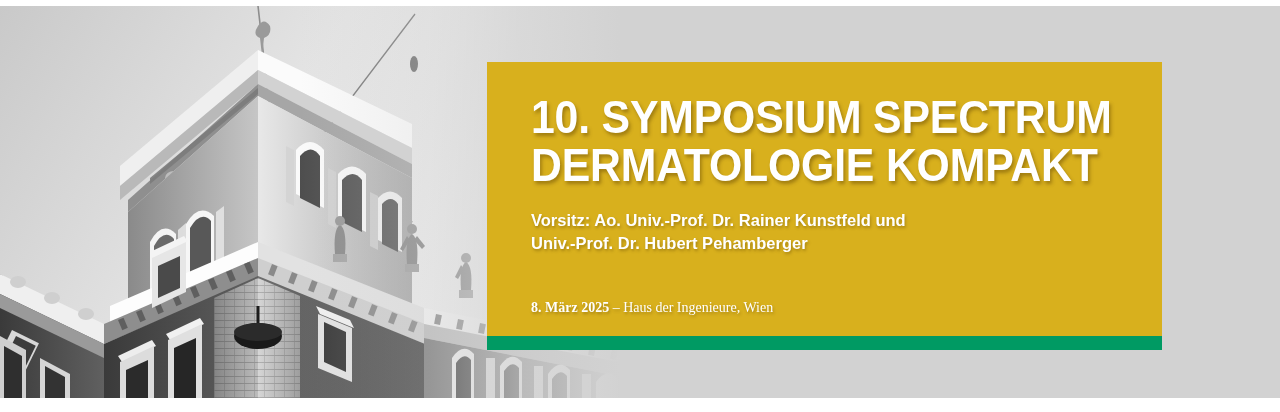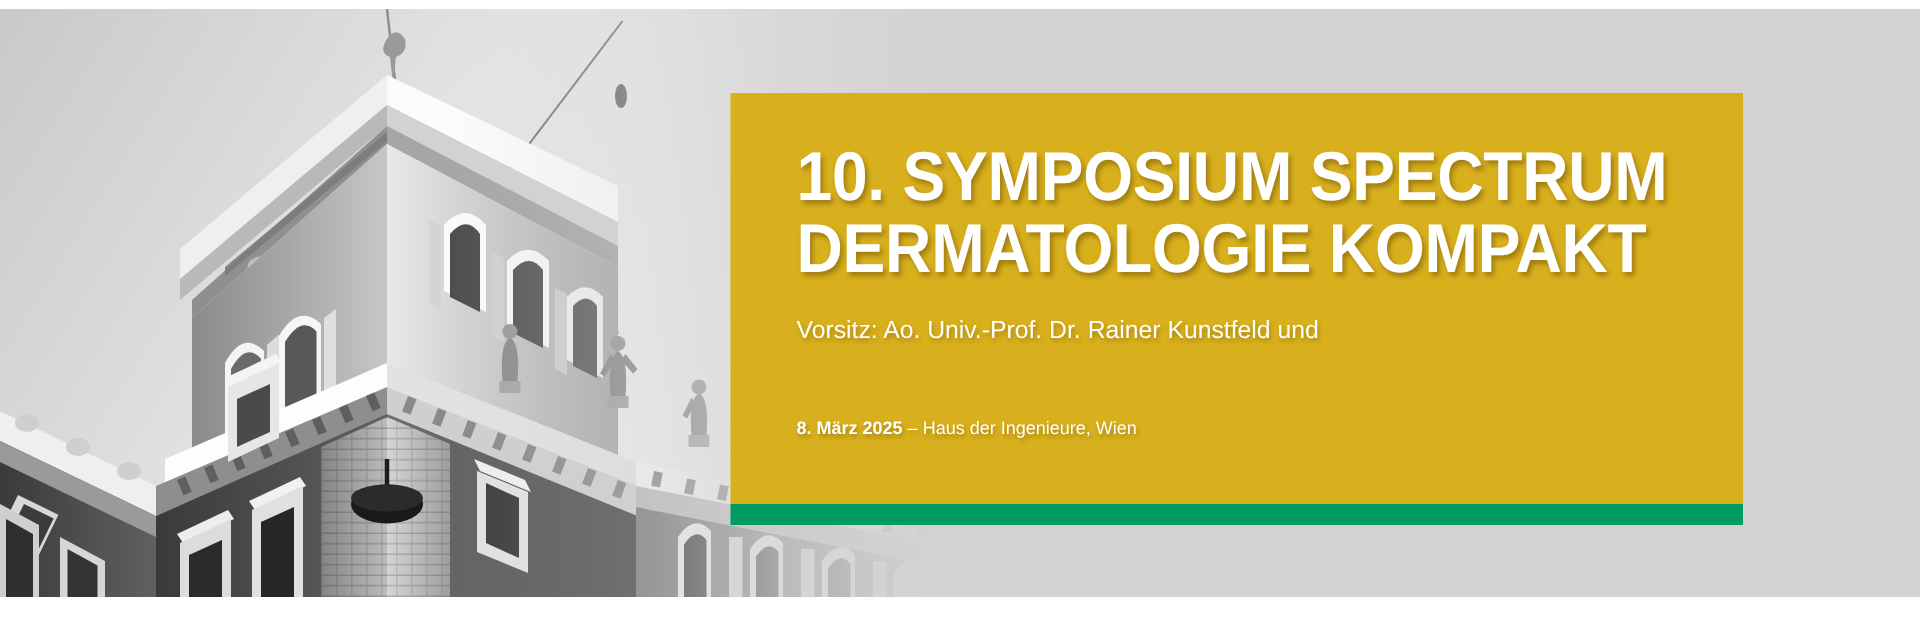--- a/index.html
+++ b/index.html
@@ -95,34 +95,35 @@
     white-space: nowrap;
   }
   .title-line { display: block; }
 
   .chairs {
     margin: 0;
     padding-top: 20px;
     color: #ffffff;
     font-size: 16.5px;
     line-height: 23px;
-    font-weight: 400;
+    font-weight: 700;
     text-shadow: 1px 2px 3px rgba(90,62,0,0.40);
   }
   .chair-line { display: block; }
 
   .dateline {
     margin: 0;
     padding-top: 42px;
     color: #ffffff;
-    font-size: 12px;
+    font-size: 14px;
     line-height: 22px;
     font-weight: 400;
     text-shadow: 1px 2px 3px rgba(90,62,0,0.40);
     white-space: nowrap;
+    font-family: Liberation Serif, serif;
   }
   .dateline .date {
     font-weight: 700;
   }
   .dateline .dash {
     font-weight: 400;
   }
 </style>
 </head>
 <body>
@@ -413,18 +414,19 @@
 
   <div class="text-block">
 
     <h1 class="title">
       <span class="title-line">10. SYMPOSIUM SPECTRUM</span>
       <span class="title-line">DERMATOLOGIE KOMPAKT</span>
     </h1>
 
     <p class="chairs">
       <span class="chair-line">Vorsitz: Ao. Univ.-Prof. Dr. Rainer Kunstfeld und</span>
+      <span class="chair-line">Univ.-Prof. Dr. Hubert Pehamberger</span>
     </p>
 
     <p class="dateline"><span class="date">8. März 2025</span><span class="dash">&nbsp;</span><span class="dash">–</span><span>&nbsp;</span><span class="venue">Haus der Ingenieure, Wien</span></p>
   </div>
 
 </div>
 
 </body></html>

